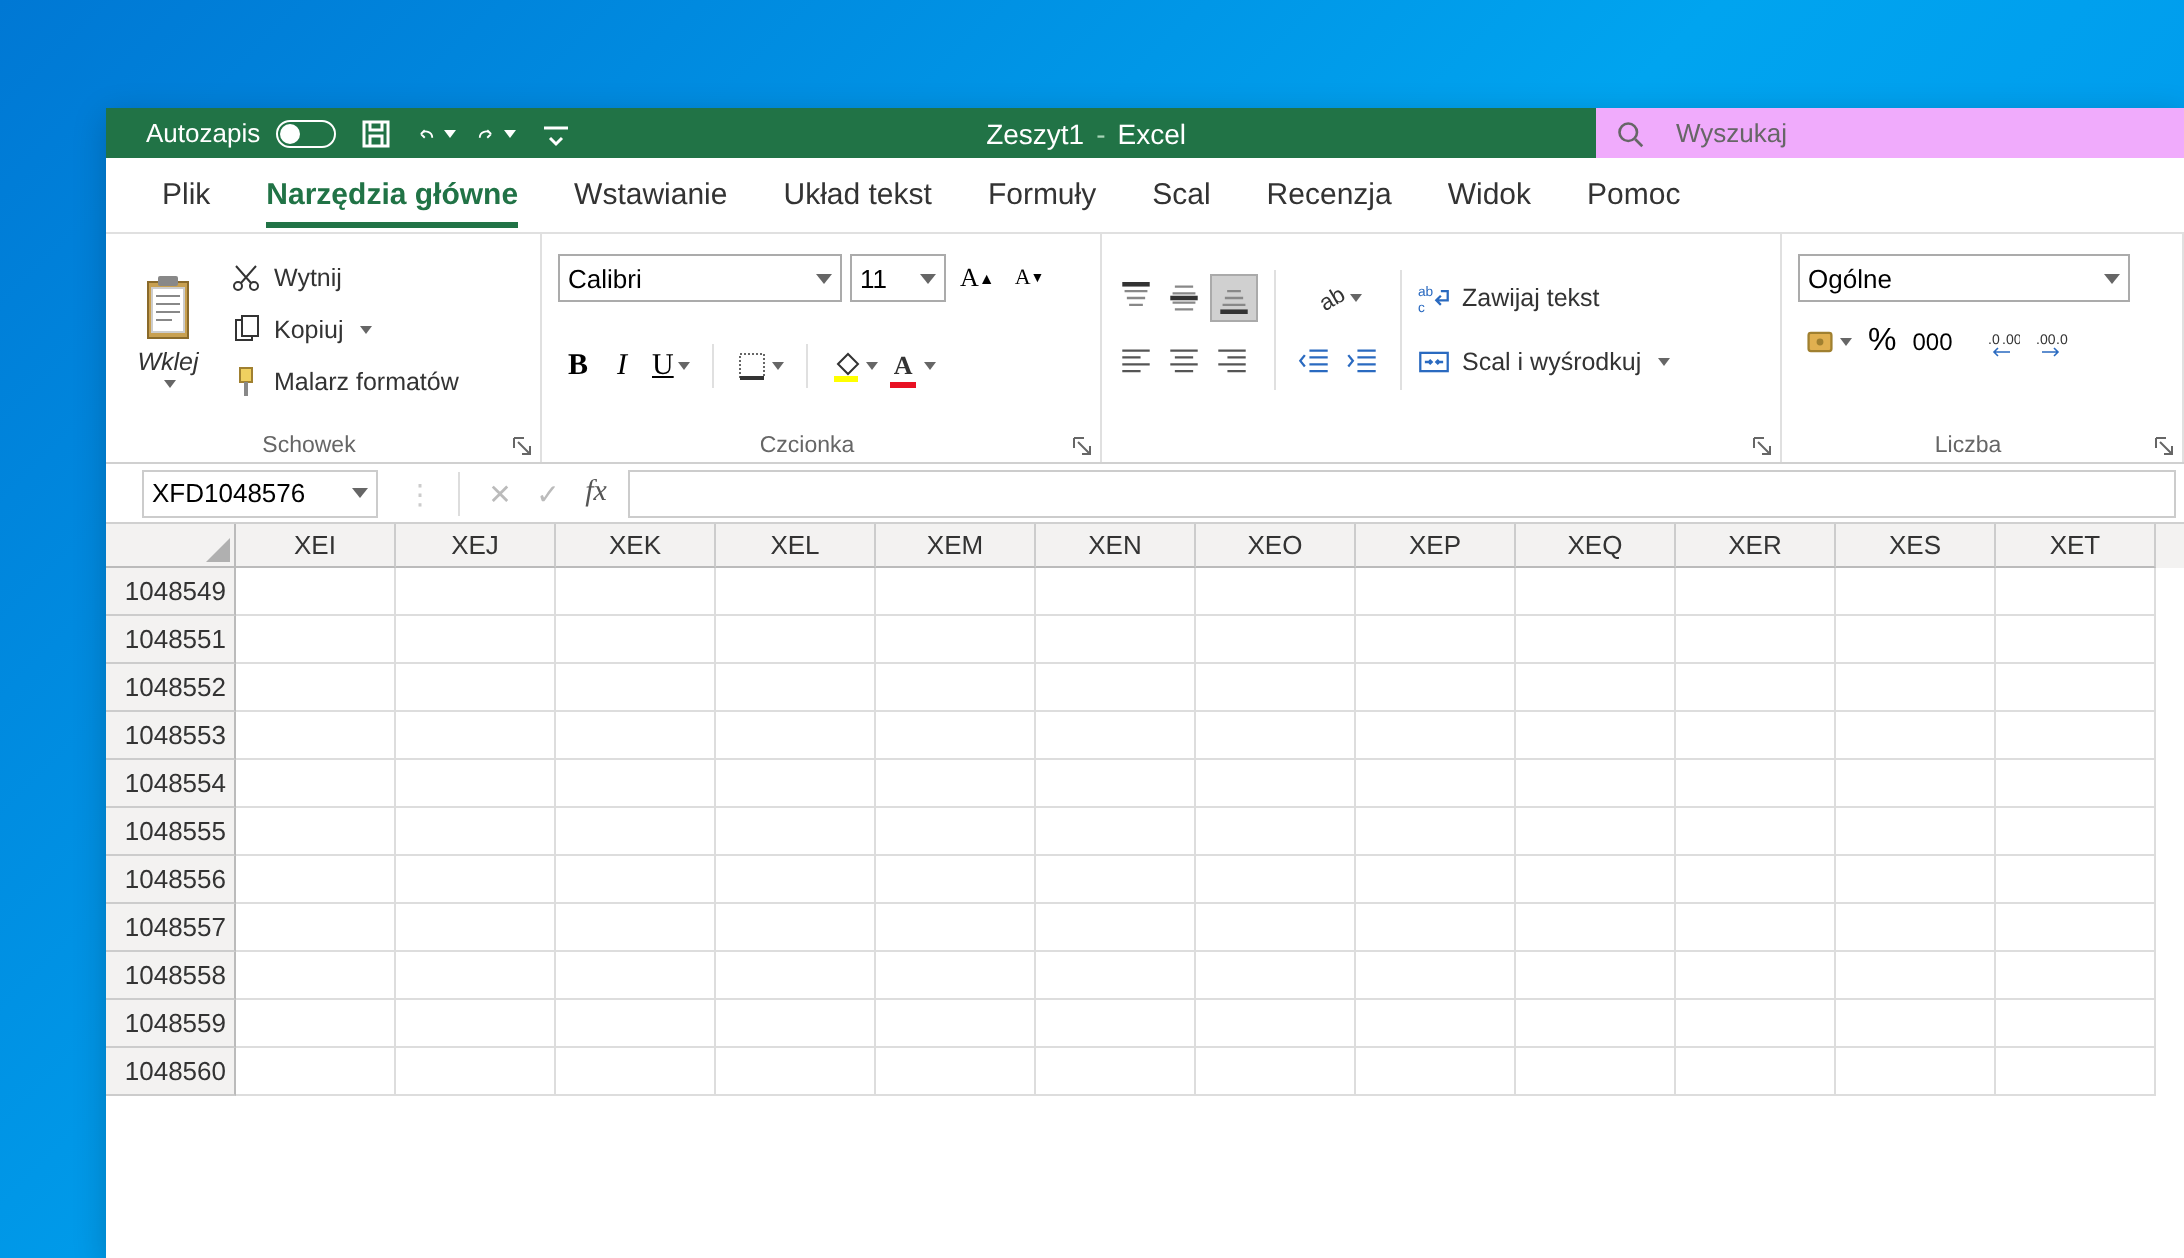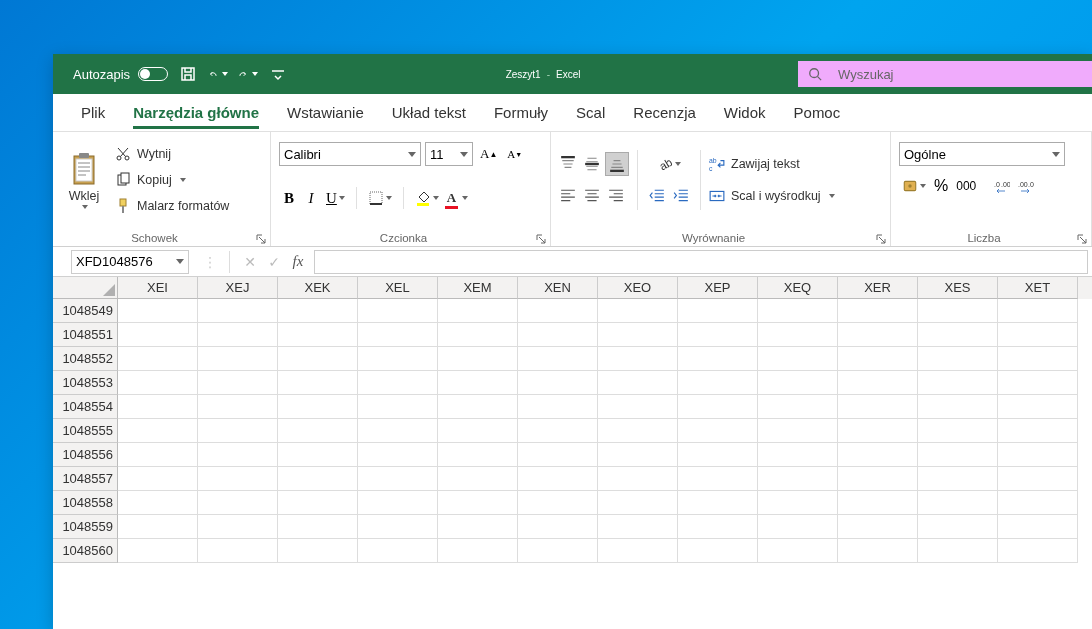--- a/index.html
+++ b/index.html
@@ -1,27 +1,27 @@
 <!DOCTYPE html>
 <html><head>
 <meta charset="utf-8">
 <style>
   * { box-sizing: border-box; font-family: "Segoe UI", Arial, sans-serif; }
   body { margin: 0; padding: 0; background: linear-gradient(135deg, #0078d4 0%, #00a4ef 50%, #0091ea 100%); width: 1092px; height: 629px; overflow: hidden; position: relative; }
   .app { position: absolute; left: 53px; top: 54px; right: 0; bottom: 0; background: #fff; box-shadow: 0 4px 16px rgba(0,0,0,0.2); display: flex; flex-direction: column; }
 
   
-  .titlebar { height: 40px; background: #217346; display: flex; align-items: center; color: #fff; font-size: 13px; }
+  .titlebar { height: 25px; background: #217346; display: flex; align-items: center; color: #fff; font-size: 13px; }
   .tb-left { display: flex; align-items: center; gap: 10px; padding-left: 20px; }
   .autosave { display: flex; align-items: center; gap: 8px; }
   .toggle { width: 30px; height: 14px; border: 1px solid #fff; border-radius: 7px; position: relative; }
   .toggle::after { content:""; position:absolute; left:1px; top:1px; width:10px; height:10px; background:#fff; border-radius:50%; }
   .tb-icon { width: 20px; height: 20px; display: flex; align-items: center; justify-content: center; cursor: pointer; }
   .tb-icon svg { width: 16px; height: 16px; stroke: #fff; fill: none; stroke-width: 1.5; }
-  .tb-center { flex: 1; text-align: center; font-size: 10px; }
+  .tb-center { flex: 1; text-align: center; font-size: 14px; }
   .tb-center .dash { margin: 0 6px; color: #a8d5b8; }
   .search-box { width: 294px; height: 26px; background: #f0abfc; display: flex; align-items: center; padding: 0 10px; margin-right: 0; }
   .search-box svg { width: 14px; height: 14px; stroke: #666; fill: none; stroke-width: 1.5; margin-right: 16px; }
   .search-box span { color: #666; font-size: 13px; }
 
   
   .tabs { height: 38px; background: #fff; display: flex; align-items: center; padding-left: 14px; gap: 0; border-bottom: 1px solid #e0e0e0; }
   .tab { padding: 0 14px; height: 38px; display: flex; align-items: center; font-size: 15px; color: #333; cursor: pointer; }
   .tab.active { color: #217346; font-weight: 600; position: relative; }
   .tab.active::after { content:""; position:absolute; left:14px; right:14px; bottom:3px; height:3px; background:#217346; }
@@ -30,21 +30,21 @@
   .ribbon { height: 115px; background: #fff; display: flex; border-bottom: 1px solid #d0d0d0; }
   .group { border-right: 1px solid #e0e0e0; display: flex; flex-direction: column; position: relative; padding-bottom: 18px; }
   .group-label { position: absolute; bottom: 2px; left: 0; right: 14px; text-align: center; font-size: 11.5px; color: #666; }
   .launcher { position: absolute; bottom: 4px; right: 2px; width: 12px; height: 12px; cursor: pointer; }
   .launcher svg { width: 10px; height: 10px; stroke: #666; fill: none; stroke-width: 1; }
   .group-body { flex: 1; display: flex; align-items: center; padding: 6px; gap: 4px; }
 
   
   .paste { display: flex; flex-direction: column; align-items: center; justify-content: center; width: 50px; gap: 2px; cursor: pointer; }
   .paste svg { width: 32px; height: 36px; }
-  .paste-label { font-size: 12.5px; color: #333; }
+  .paste-label { font-size: 12.5px; color: #333; font-style: italic; }
   .clip-right { display: flex; flex-direction: column; gap: 4px; padding-left: 2px; }
   .clip-item { display: flex; align-items: center; gap: 6px; font-size: 12.5px; color: #333; cursor: pointer; height: 22px; }
   .clip-item svg { width: 16px; height: 16px; }
 
   
   .font-row { display: flex; align-items: center; gap: 4px; }
   .combo { border: 1px solid #ababab; height: 24px; display: flex; align-items: center; padding: 0 4px; font-size: 13px; background: #fff; cursor: pointer; justify-content: space-between; }
   .combo-caret { width: 0; height: 0; border-left: 4px solid transparent; border-right: 4px solid transparent; border-top: 5px solid #666; margin-left: 4px; }
   .btn { height: 24px; min-width: 20px; display: flex; align-items: center; justify-content: center; cursor: pointer; padding: 0 3px; font-size: 13px; }
   .btn.active { background: #d0d0d0; border: 1px solid #aaa; }
@@ -311,21 +311,20 @@
           <div class="clip-item" style="height:24px">
             <svg class="small-svg" viewBox="0 0 14 14">
                 <rect x="1" y="3" width="12" height="8" fill="none" stroke="#2a6ac0"></rect>
                 <path d="M3 7h3m-1-1l1 1-1 1M11 7H8m1-1L8 7l1 1" stroke="#2a6ac0" fill="none"></path>
               </svg>
             <span>Scal i wyśrodkuj</span>
             <div class="caret"></div>
           </div>
         </div>
       </div>
-      <div class="group-label">Wyrównanie</div>
       <div class="launcher"><svg viewBox="0 0 10 10">
             <path d="M1 1h5M1 1v5M3 3l6 6M9 5v4h-4"></path>
           </svg></div>
     </div>
 
     <div class="group" style="flex:1">
       <div class="group-body" style="flex-direction:column;align-items:stretch;gap:8px;padding:10px 8px">
         <div class="combo" style="width:166px">
             <span>Ogólne</span>
             <div class="combo-caret"></div>

